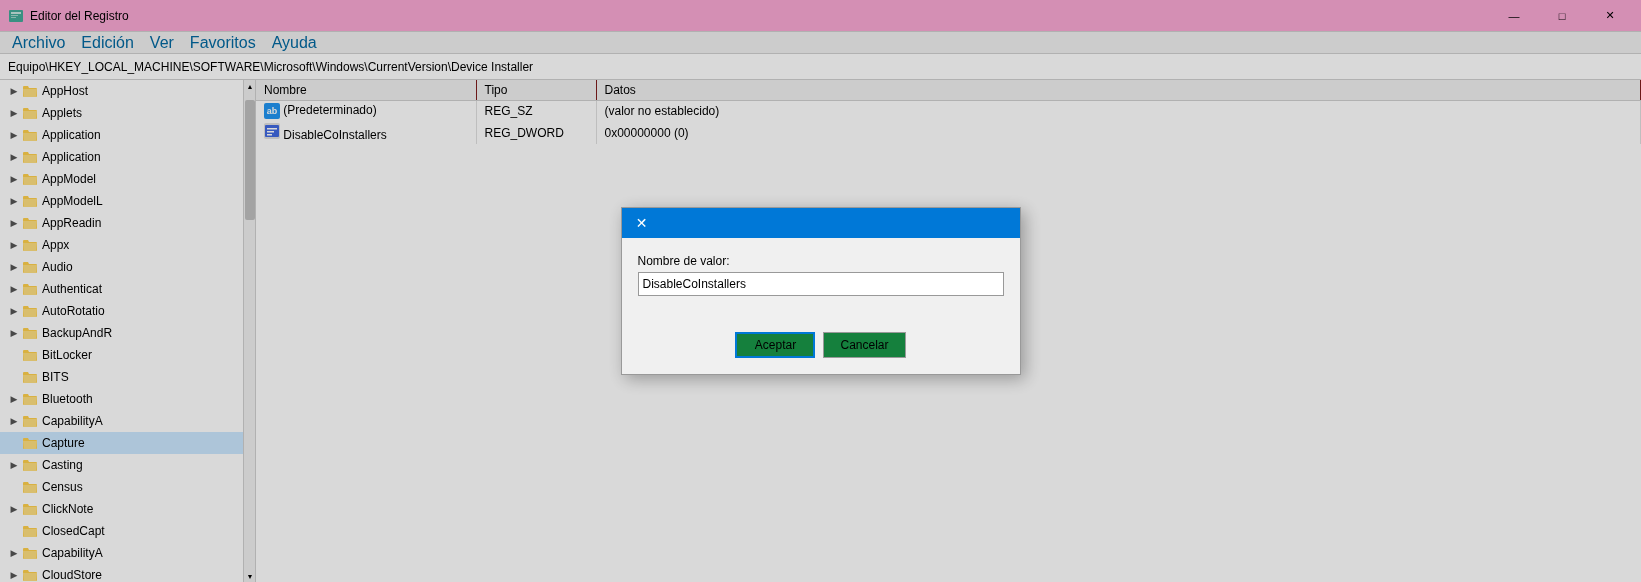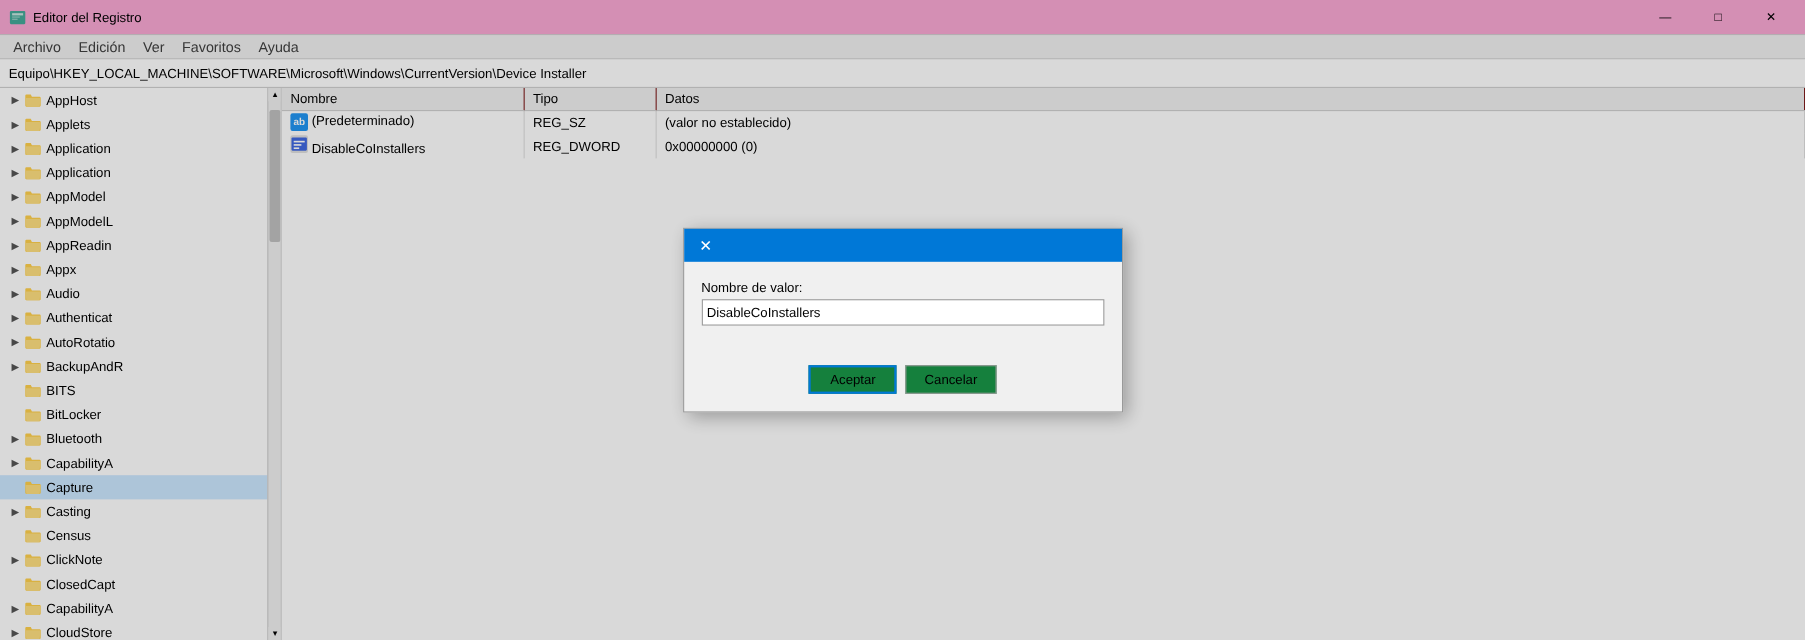--- a/index.html
+++ b/index.html
@@ -52,22 +52,22 @@
       background: #f0f0f0;
       height: 22px;
       display: flex;
       align-items: center;
       padding: 0 4px;
       border-bottom: 1px solid #d0d0d0;
     }
     .menu-item {
       padding: 2px 8px;
       cursor: pointer;
-      font-size: 13px;
-      color: #404040;
+      font-size: 16px;
+      color: #0369a1;
     }
 
     
     .address-bar {
       background: #fff;
       height: 26px;
       display: flex;
       align-items: center;
       padding: 0 8px;
       border-bottom: 1px solid #d0d0d0;
@@ -452,31 +452,31 @@
           <span style="font-size: 12px;">BackupAndR</span>
         </div>
         <div class="tree-item">
           <span class="chevron"></span>
           <span class="folder-icon">
             <svg width="16" height="16" viewBox="0 0 16 16">
   <path d="M1 4 Q1 3 2 3 L6 3 L7 5 L14 5 Q15 5 15 6 L15 13 Q15 14 14 14 L2 14 Q1 14 1 13 Z" fill="#ffd04d"></path>
   <path d="M1 6 L15 6 L14 14 L2 14 Z" fill="#ffe080"></path>
 </svg>
           </span>
+          <span style="font-size: 12px;">BitLocker</span>
+        </div>
+        <div class="tree-item">
+          <span class="chevron"></span>
+          <span class="folder-icon">
+            <svg width="16" height="16" viewBox="0 0 16 16">
+  <path d="M1 4 Q1 3 2 3 L6 3 L7 5 L14 5 Q15 5 15 6 L15 13 Q15 14 14 14 L2 14 Q1 14 1 13 Z" fill="#ffd04d"></path>
+  <path d="M1 6 L15 6 L14 14 L2 14 Z" fill="#ffe080"></path>
+</svg>
+          </span>
           <span style="font-size: 12px;">BITS</span>
-        </div>
-        <div class="tree-item">
-          <span class="chevron"></span>
-          <span class="folder-icon">
-            <svg width="16" height="16" viewBox="0 0 16 16">
-  <path d="M1 4 Q1 3 2 3 L6 3 L7 5 L14 5 Q15 5 15 6 L15 13 Q15 14 14 14 L2 14 Q1 14 1 13 Z" fill="#ffd04d"></path>
-  <path d="M1 6 L15 6 L14 14 L2 14 Z" fill="#ffe080"></path>
-</svg>
-          </span>
-          <span style="font-size: 12px;">BitLocker</span>
         </div>
         <div class="tree-item">
           <span class="chevron">▶</span>
           <span class="folder-icon">
             <svg width="16" height="16" viewBox="0 0 16 16">
   <path d="M1 4 Q1 3 2 3 L6 3 L7 5 L14 5 Q15 5 15 6 L15 13 Q15 14 14 14 L2 14 Q1 14 1 13 Z" fill="#ffd04d"></path>
   <path d="M1 6 L15 6 L14 14 L2 14 Z" fill="#ffe080"></path>
 </svg>
           </span>
           <span style="font-size: 12px;">Bluetooth</span>

